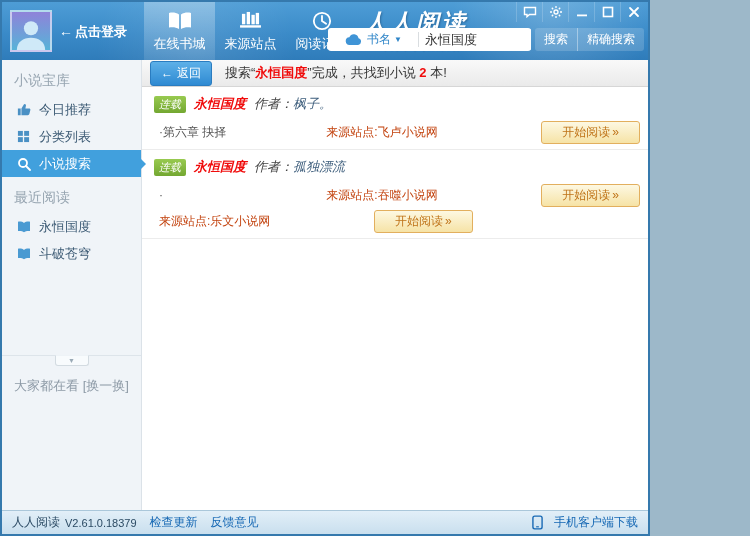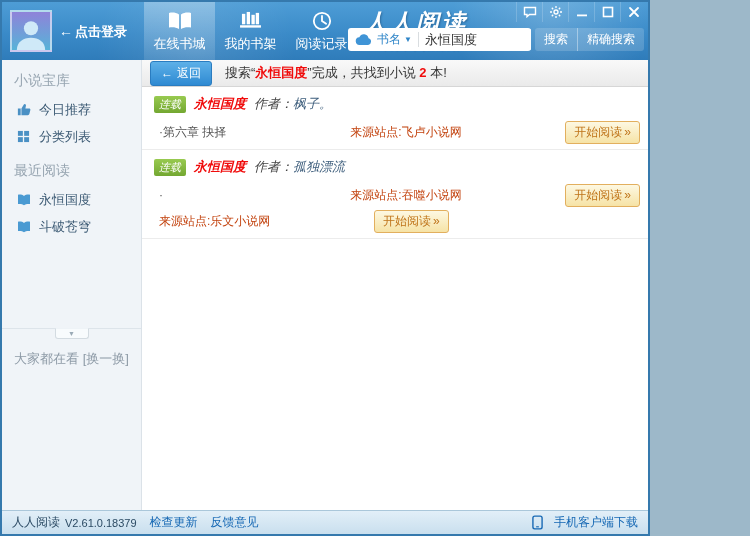--- a/index.html
+++ b/index.html
@@ -34,21 +34,21 @@
     font-size:23px; letter-spacing:3px; text-shadow:1px 1px 2px rgba(20,60,100,.45); white-space:nowrap; }
   .logo-tagline { font-size:10px; font-style:italic; margin-left:16px; margin-top:1px;
     text-shadow:1px 1px 1px rgba(20,60,100,.35); white-space:nowrap; }
 
   .hd-controls { position:absolute; top:0; right:2px; display:flex; height:20px; }
   .win-btn { width:26px; height:20px; display:flex; align-items:center; justify-content:center;
     border-left:1px solid rgba(255,255,255,.18); cursor:pointer; background:none; border-top:0; border-right:0; border-bottom:0; }
 
   .hd-search { position:absolute; top:26px; right:4px; display:flex; align-items:center; height:23px; }
   .search-box { background:#fff; border-radius:3px; height:23px; display:flex; align-items:center; overflow:hidden; }
-  .search-cat { display:flex; align-items:center; gap:3px; padding:0 6px; height:15px;
+  .search-cat { display:flex; align-items:center; gap:3px; padding:0 16px; height:15px;
     border-right:1px solid #d9dde0; color:#2f85c8; font-size:12px; cursor:pointer; white-space:nowrap; }
   .search-cat .dd { font-size:8px; }
   .search-input { border:0; outline:0; width:112px; padding:0 6px; font-size:13px; color:#333;
     height:21px; font-family:inherit; }
   .search-actions { display:flex; margin-left:4px; background:rgba(255,255,255,.17);
     border-radius:3px; height:23px; overflow:hidden; }
   .sa-btn { color:#fff; font-size:12px; padding:0 9px; display:flex; align-items:center;
     cursor:pointer; background:none; border:0; font-family:inherit; white-space:nowrap; }
   .sa-btn + .sa-btn { border-left:1px solid rgba(255,255,255,.38); }
 
@@ -85,21 +85,21 @@
   .badge { background:linear-gradient(#98ca50,#73a731); color:#fff; font-size:11px;
     padding:1px 5px; border-radius:2px; }
   .g-title { color:#f00c0c; font-weight:bold; font-size:13px; }
   .g-author-wrap { font-size:13px; color:#444; display:flex; }
   .g-author { color:#3f5f7d; cursor:pointer; }
   .g-row { height:26px; display:flex; align-items:center; padding:0 8px 0 17px; font-size:12px; }
   .row-chapter { flex:1; color:#555; white-space:nowrap; overflow:hidden; }
   .row-source { width:205px; color:#c2410c; flex:none; white-space:nowrap; }
   .read-btn { flex:none; margin-left:10px; display:flex; align-items:center; gap:2px;
     background:linear-gradient(#fdf8e2,#f6e3a6); border:1px solid #e2af5e; color:#bf7318;
-    font-size:12px; padding:2px 8px; border-radius:3px; cursor:pointer; font-family:inherit; }
+    font-size:12px; padding:2px 20px; border-radius:3px; cursor:pointer; font-family:inherit; }
   .filler { flex:1; }
 
   
   .statusbar { height:24px; flex:none; background:linear-gradient(#e2eff8,#c9dfee);
     border-top:1px solid #aac7da; display:flex; align-items:center; padding:0 10px;
     font-size:12px; color:#2b4a63; gap:13px; }
   .sbar-app { display:flex; align-items:center; gap:5px; }
   .sbar-ver { font-size:11px; }
   .link { color:#1668b4; cursor:pointer; }
   .status-right { margin-left:auto; display:flex; align-items:center; gap:11px; }
@@ -137,21 +137,21 @@
           <svg width="23" height="19" viewBox="0 0 24 20">
               <g fill="#fff">
                 <rect x="3" y="3" width="3.5" height="11"></rect>
                 <rect x="8" y="1" width="3.5" height="13"></rect>
                 <rect x="13" y="4" width="3.5" height="10"></rect>
                 <rect x="17.5" y="2" width="3.5" height="12"></rect>
                 <rect x="1" y="15" width="22" height="2.5"></rect>
               </g>
             </svg>
         </span>
-        <span>我的书架</span>
+        <span>来源站点</span>
       </div>
       <div class="nav-tab">
         <span class="nav-ico">
           <svg width="20" height="20" viewBox="0 0 22 22">
               <circle cx="11" cy="11" r="9" fill="none" stroke="#fff" stroke-width="2"></circle>
               <path d="M11 5.5V11l4.5 3" fill="none" stroke="#fff" stroke-width="2" stroke-linecap="round"></path>
             </svg>
         </span>
         <span>阅读记录</span>
       </div>
@@ -229,20 +229,29 @@
           <svg width="13" height="13" viewBox="0 0 14 14">
               <g fill="#4a90c4">
                 <rect x="1" y="1" width="5.3" height="5.3"></rect>
                 <rect x="7.7" y="1" width="5.3" height="5.3"></rect>
                 <rect x="1" y="7.7" width="5.3" height="5.3"></rect>
                 <rect x="7.7" y="7.7" width="5.3" height="5.3"></rect>
               </g>
             </svg>
         </span>
         <span>分类列表</span>
+      </div>
+      <div class="sb-item active">
+        <span class="sb-ico">
+          <svg width="14" height="14" viewBox="0 0 14 14">
+              <circle cx="6" cy="6" r="4" fill="none" stroke="#fff" stroke-width="1.8"></circle>
+              <path d="M9 9l4 4" stroke="#fff" stroke-width="1.8" stroke-linecap="round"></path>
+            </svg>
+        </span>
+        <span>小说搜索</span>
       </div>
 
       <div class="sb-header">最近阅读</div>
 
       <div class="sb-item">
         <span class="sb-ico">
           <svg width="16" height="14" viewBox="0 0 16 14">
               <path d="M8 3C6.6 1.8 4.4 1.4 2 1.7V11c2.4-.3 4.6.1 6 1.3 1.4-1.2 3.6-1.6 6-1.3V1.7C11.6 1.4 9.4 1.8 8 3z" fill="#4a9ad2"></path>
             </svg>
         </span>

